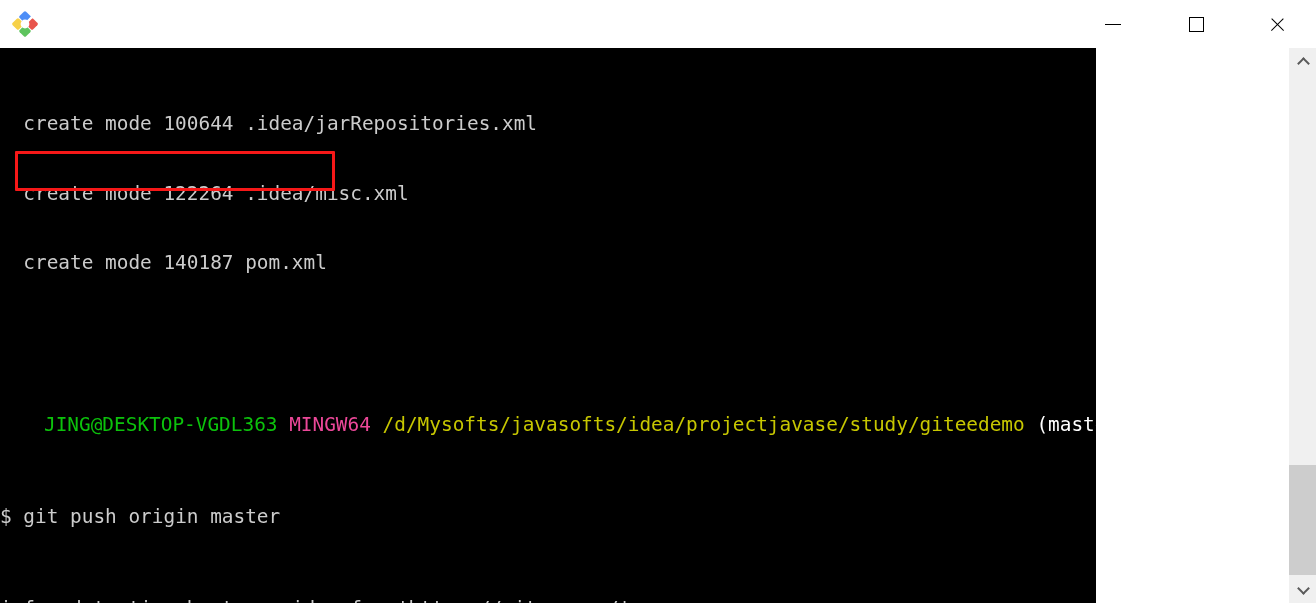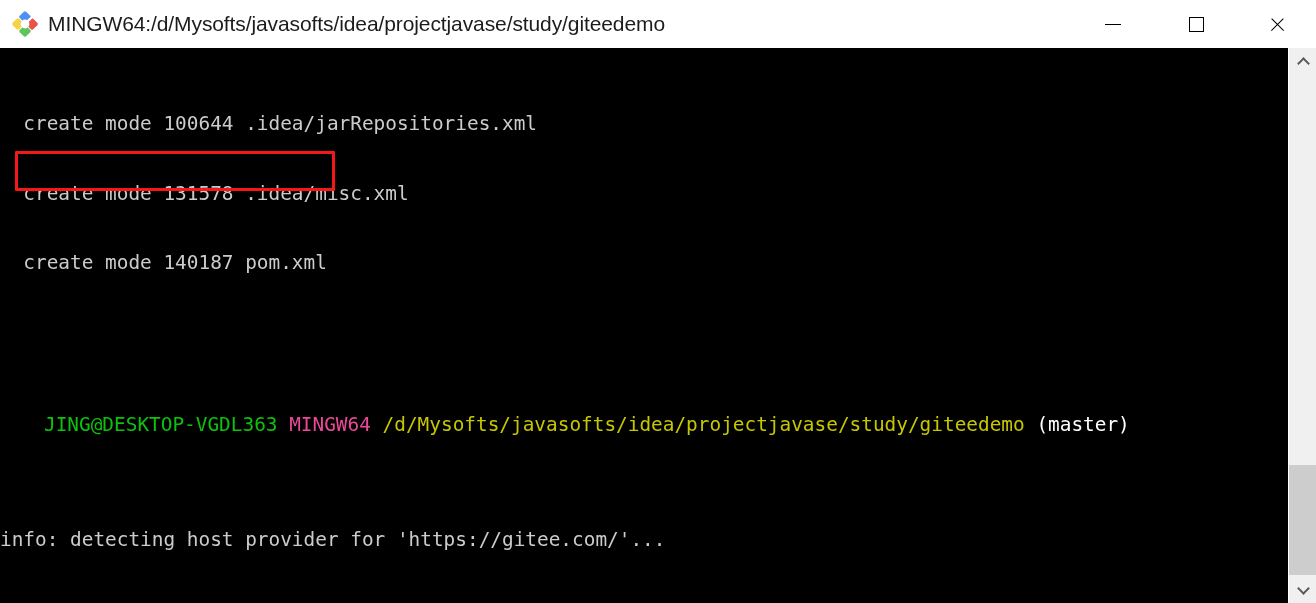--- a/index.html
+++ b/index.html
@@ -77,21 +77,21 @@
     width: 17px; height: 1.4px;
     background: #000;
   }
   .gl-close::before { transform: rotate(45deg); }
   .gl-close::after  { transform: rotate(-45deg); }
 
   
   #terminal {
     position: absolute;
     left: 0; top: 48px;
-    width: 1288px;
+    width: 1096px;
     height: 555px;
     background: #000000;
     overflow: hidden;
   }
   #screen {
     position: absolute;
     left: 0;
     top: -5px;
     padding: 0;
     font-family: "DejaVu Sans Mono", "Liberation Mono", monospace;
@@ -182,43 +182,43 @@
           <rect x="3.5" y="3.5" width="9" height="9" rx="1.6" fill="#4e8ef7"></rect>
           <rect x="13.5" y="3.5" width="9" height="9" rx="1.6" fill="#e8544c"></rect>
           <rect x="13.5" y="13.5" width="9" height="9" rx="1.6" fill="#5ec45e"></rect>
           <rect x="3.5" y="13.5" width="9" height="9" rx="1.6" fill="#f7d148"></rect>
         </g>
         <circle cx="13" cy="13" r="4.4" fill="#ffffff"></circle>
         <path d="M13 13 L19.5 6.5" stroke="#ffffff" stroke-width="2.4" fill="none"></path>
       </svg>
     </div>
 
-    <div id="title-text">MINGW64:/d/Mysofts/javasofts/idea/projectjavase/study/giteedemo</div>
 
     <div class="winbtn" id="btn-min">
       <span class="gl-min"></span>
     </div>
     <div class="winbtn" id="btn-max">
       <span class="gl-max"></span>
     </div>
     <div class="winbtn" id="btn-close">
       <span class="gl-close"></span>
     </div>
   </div>
 
   <div id="terminal">
     <div id="screen">
 
       <div class="row"><span class="c-default">  create mode 100644 .idea/jarRepositories.xml</span></div>
-      <div class="row"><span class="c-default">  create mode 131578 .idea/misc.xml</span></div>
+      <div class="row"><span class="c-default">  create mode 122264 .idea/misc.xml</span></div>
       <div class="row"><span class="c-default">  create mode 140187 pom.xml</span></div>
       <div class="row"><span></span></div>
 
       <div class="row"><span class="c-green">JING@DESKTOP-VGDL363</span><span class="c-default"> </span><span class="c-magenta">MINGW64</span><span class="c-default"> </span><span class="c-yellow">/d/Mysofts/javasofts/idea/projectjavase/study/giteedemo</span><span class="c-default"> </span><span class="c-cyan">(master)</span></div>
 
+      <div class="row"><span class="c-default">$</span><span class="c-default"> git push origin master</span></div>
 
       <div class="row"><span class="c-default">info: detecting host provider for 'https://gitee.com/'...</span></div>
       
       
       
       
       
       
       
       

